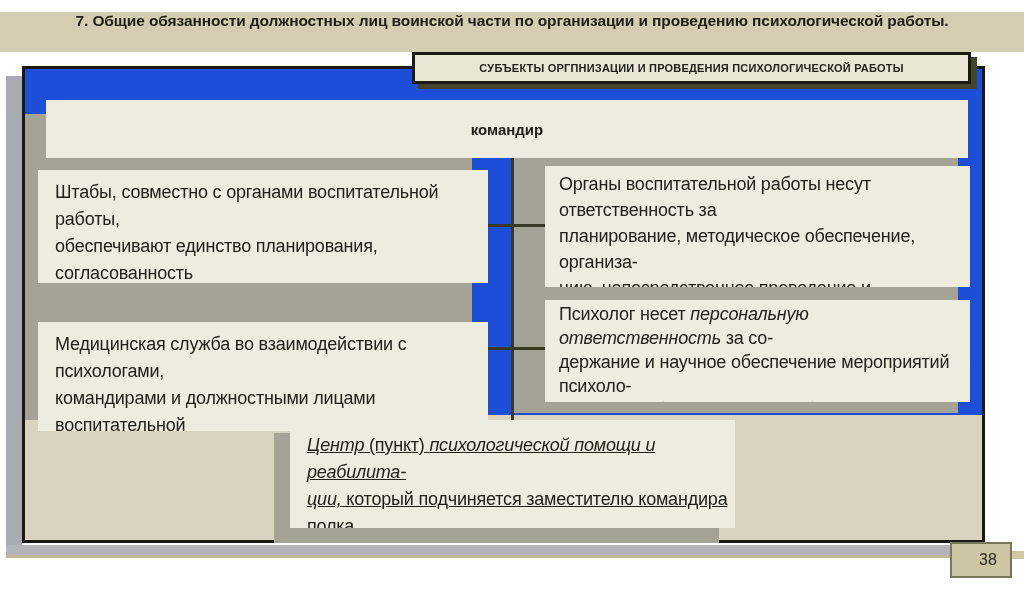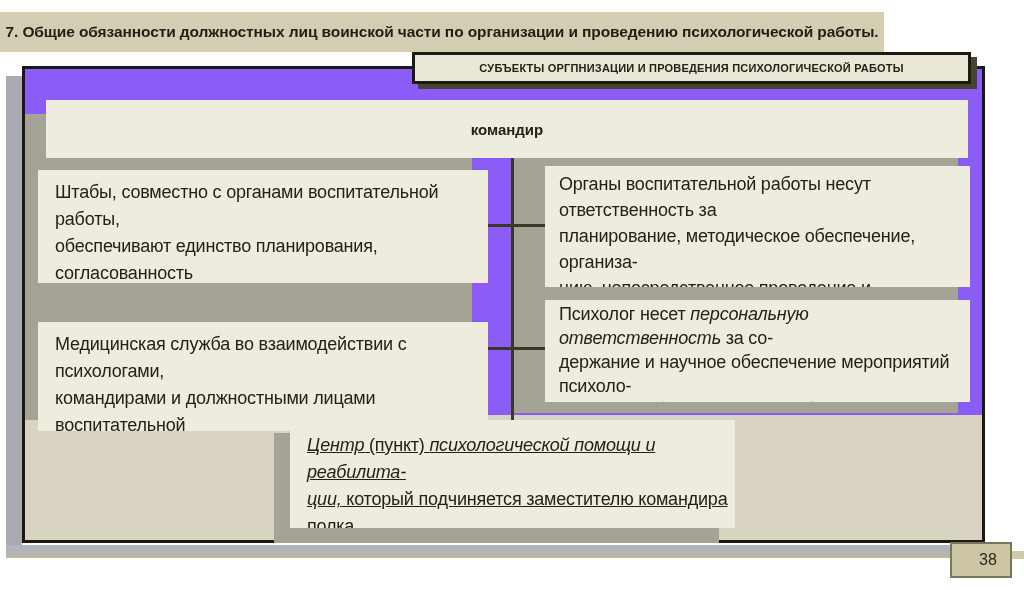--- a/index.html
+++ b/index.html
@@ -1,26 +1,26 @@
 <!DOCTYPE html>
 <html><head>
 <meta charset="utf-8">
 <style>
   html,body{margin:0;padding:0;background:#ffffff;}
   .canvas{position:relative;width:1024px;height:590px;background:#ffffff;overflow:hidden;
           font-family:"Liberation Sans","DejaVu Sans",sans-serif;color:#23221a;}
   
-  .title-bar{position:absolute;left:0;top:12px;width:884px;height:40px;background:#d3cdb1;
-             display:flex;align-items:center;justify-content:center;}
+  .title-bar{position:absolute;left:0;top:12px;width:1024px;height:40px;background:#d3cdb1;
+             display:flex;justify-content:center;}
   .title-bar .t{font-size:15.5px;font-weight:bold;color:#201f14;letter-spacing:-0.1px;}
   
   .frame-shadow-left{position:absolute;left:6px;top:76px;width:16px;height:480px;background:#aaaab1;}
   .frame-shadow-bottom{position:absolute;left:6px;top:545px;width:946px;height:11px;background:#b3b3ba;}
   .frame-underline{position:absolute;left:6px;top:555px;width:1018px;height:3px;background:#beb89b;}
-  .frame{position:absolute;left:22px;top:66px;width:957px;height:471px;background:#8b5cf6;
+  .frame{position:absolute;left:22px;top:66px;width:957px;height:471px;background:#1d4ed8;
          border:3px solid #1b1a11;}
   
   .header-box{position:absolute;left:412px;top:52px;width:553px;height:26px;background:#e9e6d6;
               border:3px solid #1b1a11;box-shadow:6px 5px 0 0 #45442f;z-index:6;
               display:flex;align-items:center;justify-content:center;}
   .header-box .t{font-size:11px;font-weight:bold;color:#23221a;letter-spacing:0.2px;}
   
   .frame .lite{position:absolute;left:0;top:346px;width:957px;height:125px;background:#d9d4c1;}
   .sh{position:absolute;background:#a5a396;}
   .sh-k{left:0;top:45px;width:21px;height:58px;}

